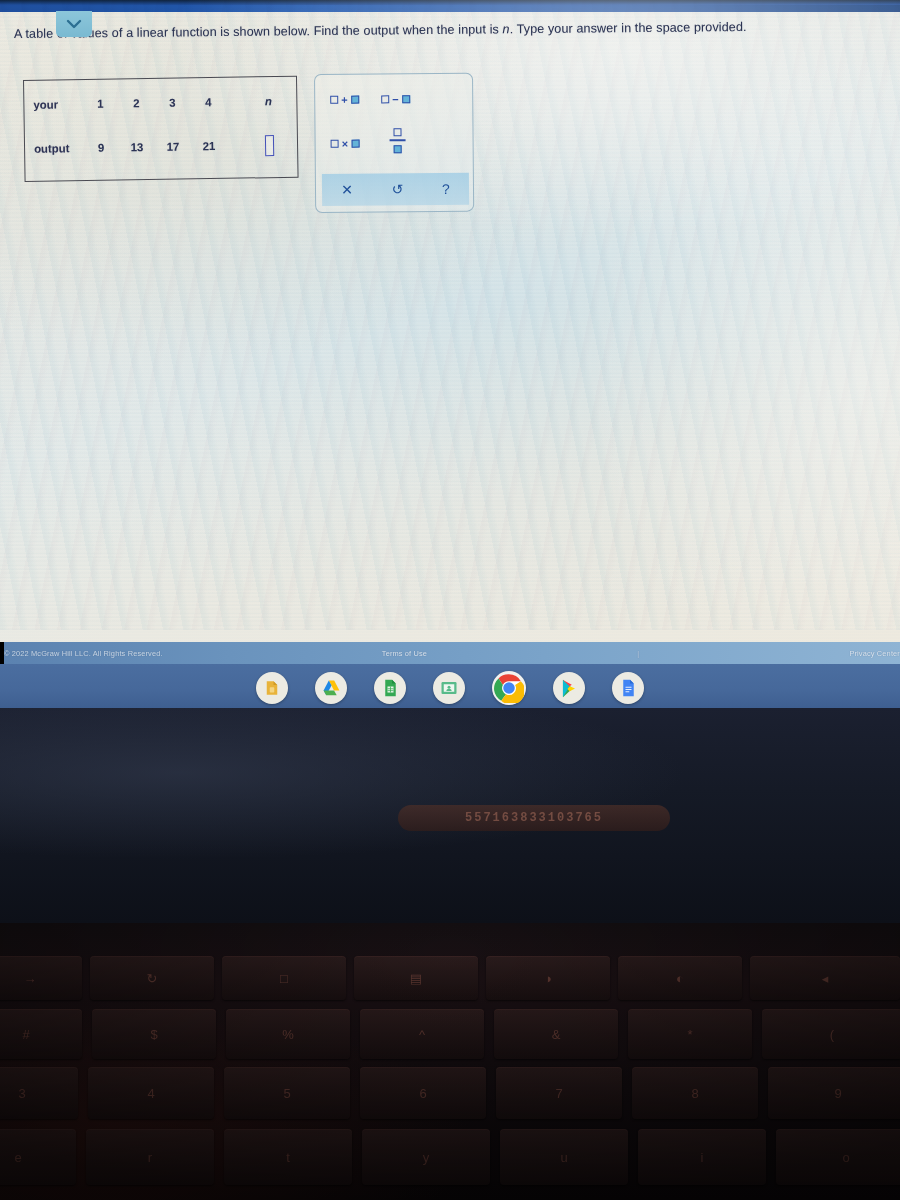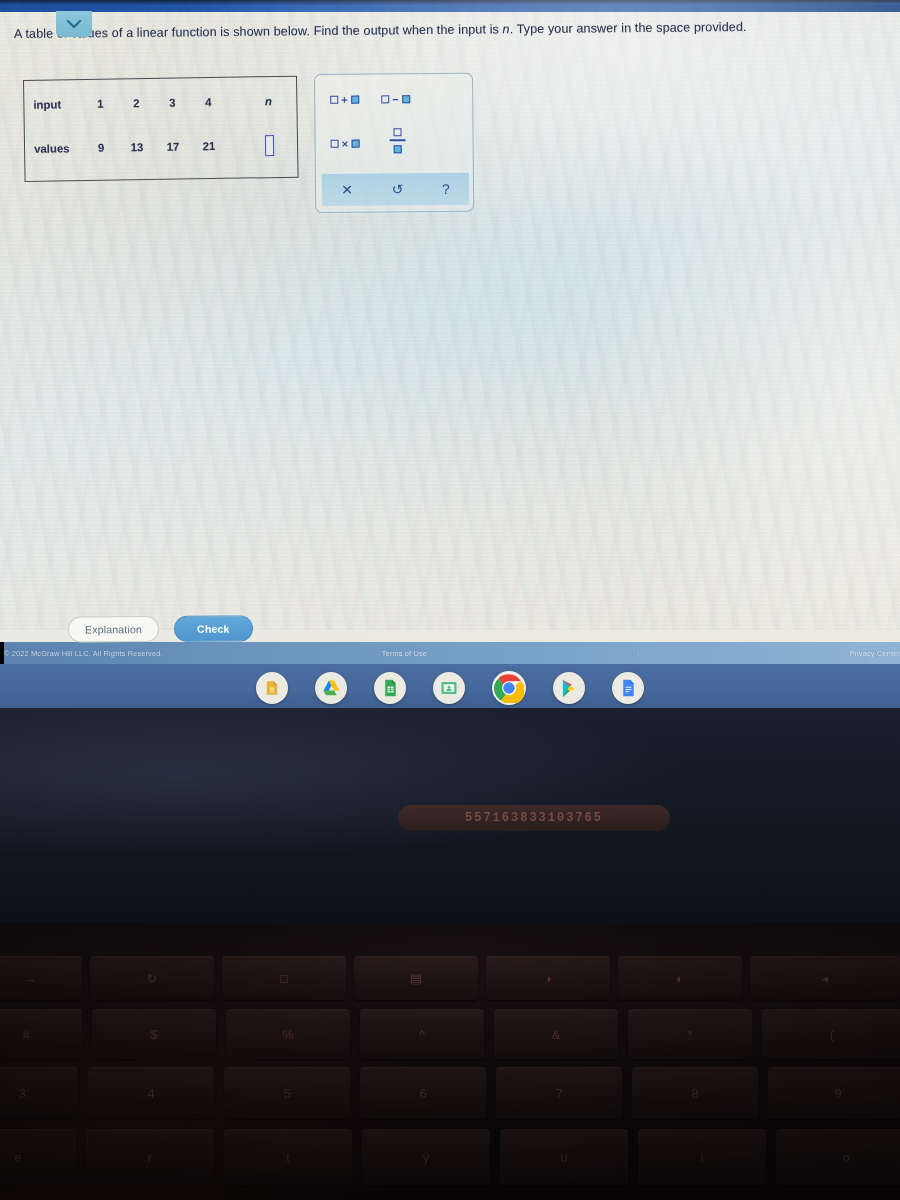--- a/index.html
+++ b/index.html
@@ -329,30 +329,30 @@
           <path d="M2 2 L8 8 L14 2" fill="none" stroke="#2c6f92" stroke-width="2.4" stroke-linecap="round" stroke-linejoin="round"></path>
         </svg>
       </span>
     </div>
 
     <div class="prompt"><span>A table of values of a linear function is shown below. Find the output when the input is </span><span class="var">n</span><span>. Type your answer in the space provided.</span></div>
 
     <div class="values-table">
 
       <div class="tbl-row r-input">
-        <div class="tbl-label">input</div>
+        <div class="tbl-label">your</div>
         <div class="tbl-cell">1</div>
         <div class="tbl-cell">2</div>
         <div class="tbl-cell">3</div>
         <div class="tbl-cell">4</div>
         <div class="tbl-cell var-cell">n</div>
       </div>
 
       <div class="tbl-row r-output">
-        <div class="tbl-label">values</div>
+        <div class="tbl-label">output</div>
         <div class="tbl-cell">9</div>
         <div class="tbl-cell">13</div>
         <div class="tbl-cell">17</div>
         <div class="tbl-cell">21</div>
         <div class="answer-slot">
           <div class="answer-box"></div>
         </div>
       </div>
 
     </div>
@@ -388,24 +388,20 @@
 
       </div>
 
       <div class="kp-toolbar">
         <span class="tb-item">✕</span>
         <span class="tb-item">↺</span>
         <span class="tb-item">?</span>
       </div>
     </div>
 
-    <div class="actions">
-      <div class="btn btn-explanation">Explanation</div>
-      <div class="btn btn-check">Check</div>
-    </div>
 
     <div class="footer-band">
       <span class="footer-text">© 2022 McGraw Hill LLC. All Rights Reserved.</span>
       <span class="footer-text footer-link" style="margin-left:14px">Terms of Use</span>
       <span class="footer-text footer-sep">|</span>
       <span class="footer-text footer-link">Privacy Center</span>
     </div>
 
     <div class="shelf">
 

